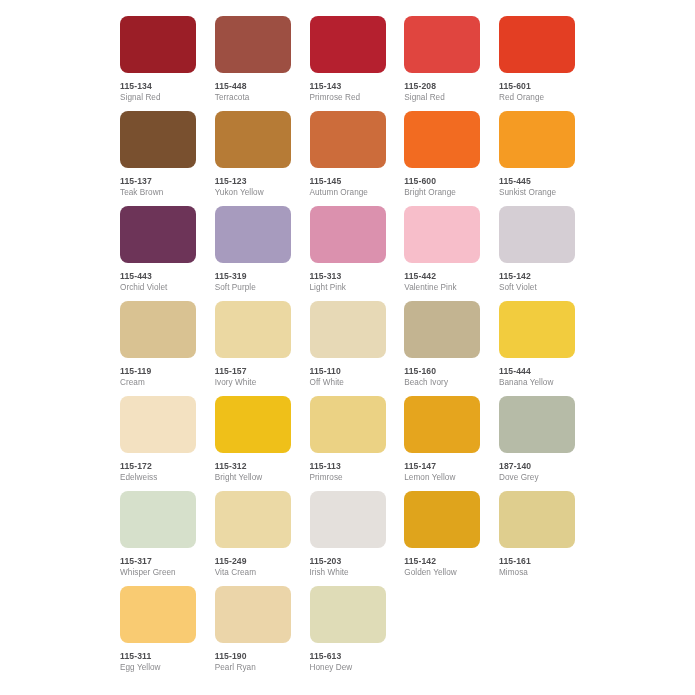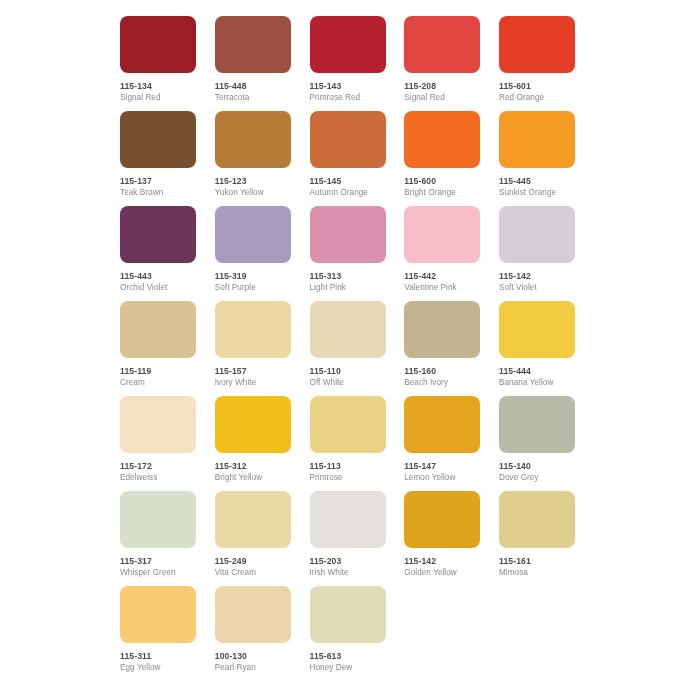--- a/index.html
+++ b/index.html
@@ -176,21 +176,21 @@
       <span class="swatch-code">115-113</span>
       <span class="swatch-name">Primrose</span>
     </div>
     <div class="swatch-card">
       <span class="swatch-chip" style="background: rgb(229, 165, 30);"></span>
       <span class="swatch-code">115-147</span>
       <span class="swatch-name">Lemon Yellow</span>
     </div>
     <div class="swatch-card">
       <span class="swatch-chip" style="background: rgb(182, 187, 167);"></span>
-      <span class="swatch-code">115-140</span>
+      <span class="swatch-code">187-140</span>
       <span class="swatch-name">Dove Grey</span>
     </div>
     <div class="swatch-card">
       <span class="swatch-chip" style="background: rgb(214, 224, 203);"></span>
       <span class="swatch-code">115-317</span>
       <span class="swatch-name">Whisper Green</span>
     </div>
     <div class="swatch-card">
       <span class="swatch-chip" style="background: rgb(235, 217, 165);"></span>
       <span class="swatch-code">115-249</span>
@@ -211,21 +211,21 @@
       <span class="swatch-code">115-161</span>
       <span class="swatch-name">Mimosa</span>
     </div>
     <div class="swatch-card">
       <span class="swatch-chip" style="background: rgb(249, 203, 114);"></span>
       <span class="swatch-code">115-311</span>
       <span class="swatch-name">Egg Yellow</span>
     </div>
     <div class="swatch-card">
       <span class="swatch-chip" style="background: rgb(235, 213, 169);"></span>
-      <span class="swatch-code">100-130</span>
+      <span class="swatch-code">115-190</span>
       <span class="swatch-name">Pearl Ryan</span>
     </div>
     <div class="swatch-card">
       <span class="swatch-chip" style="background: rgb(223, 220, 183);"></span>
       <span class="swatch-code">115-613</span>
       <span class="swatch-name">Honey Dew</span>
     </div>
   </div>
 
 </body></html>

